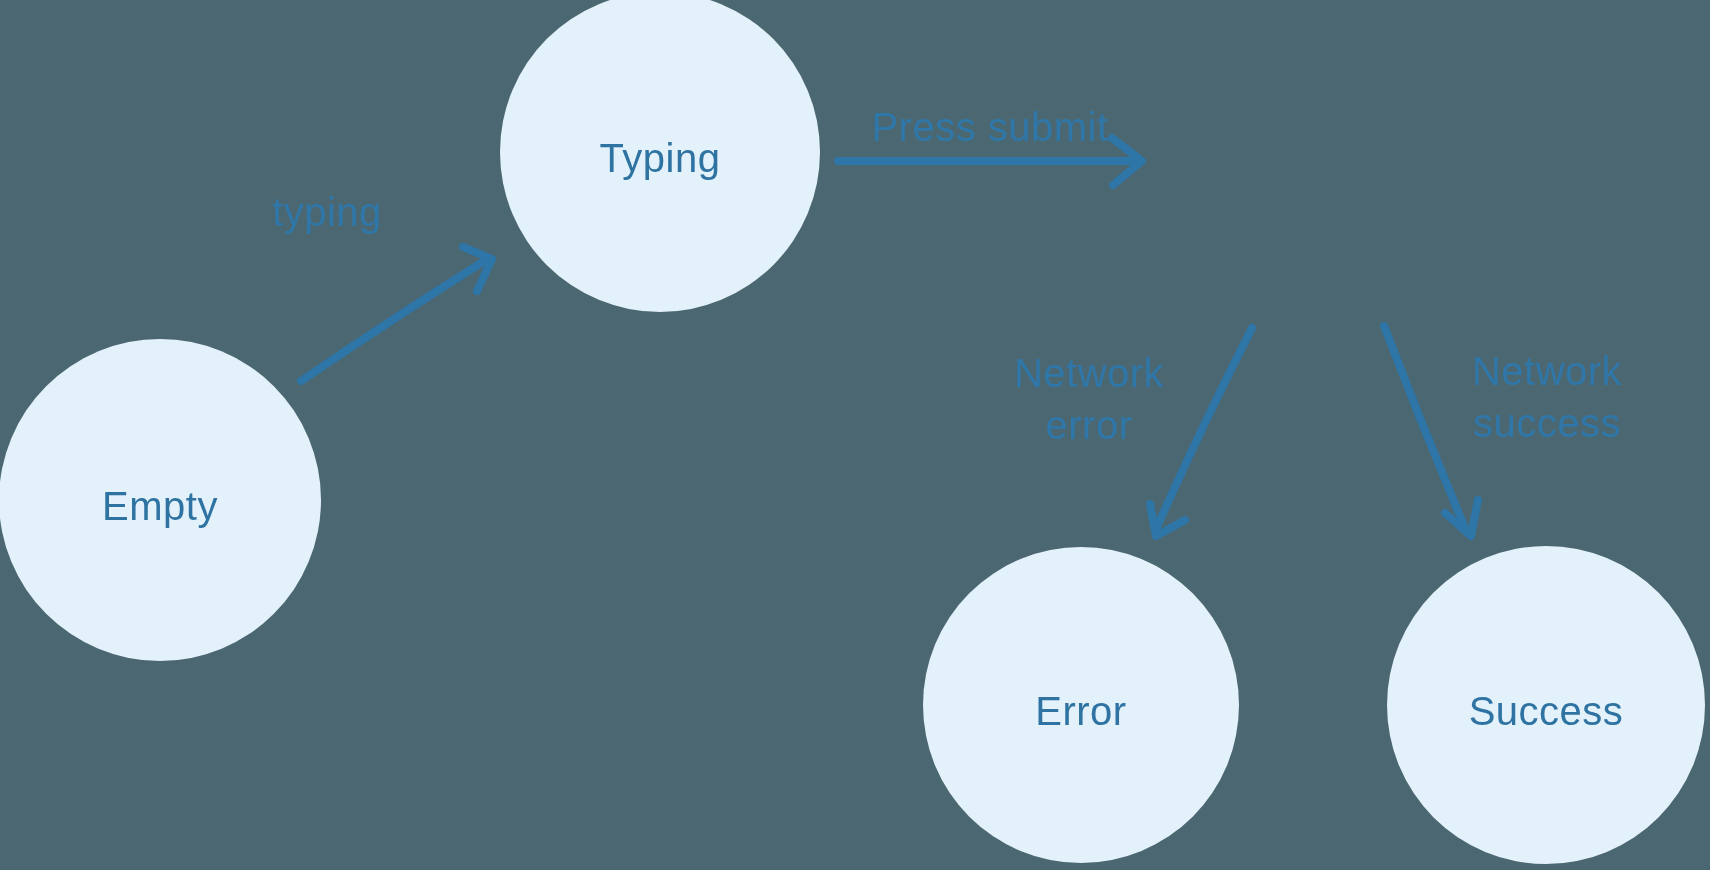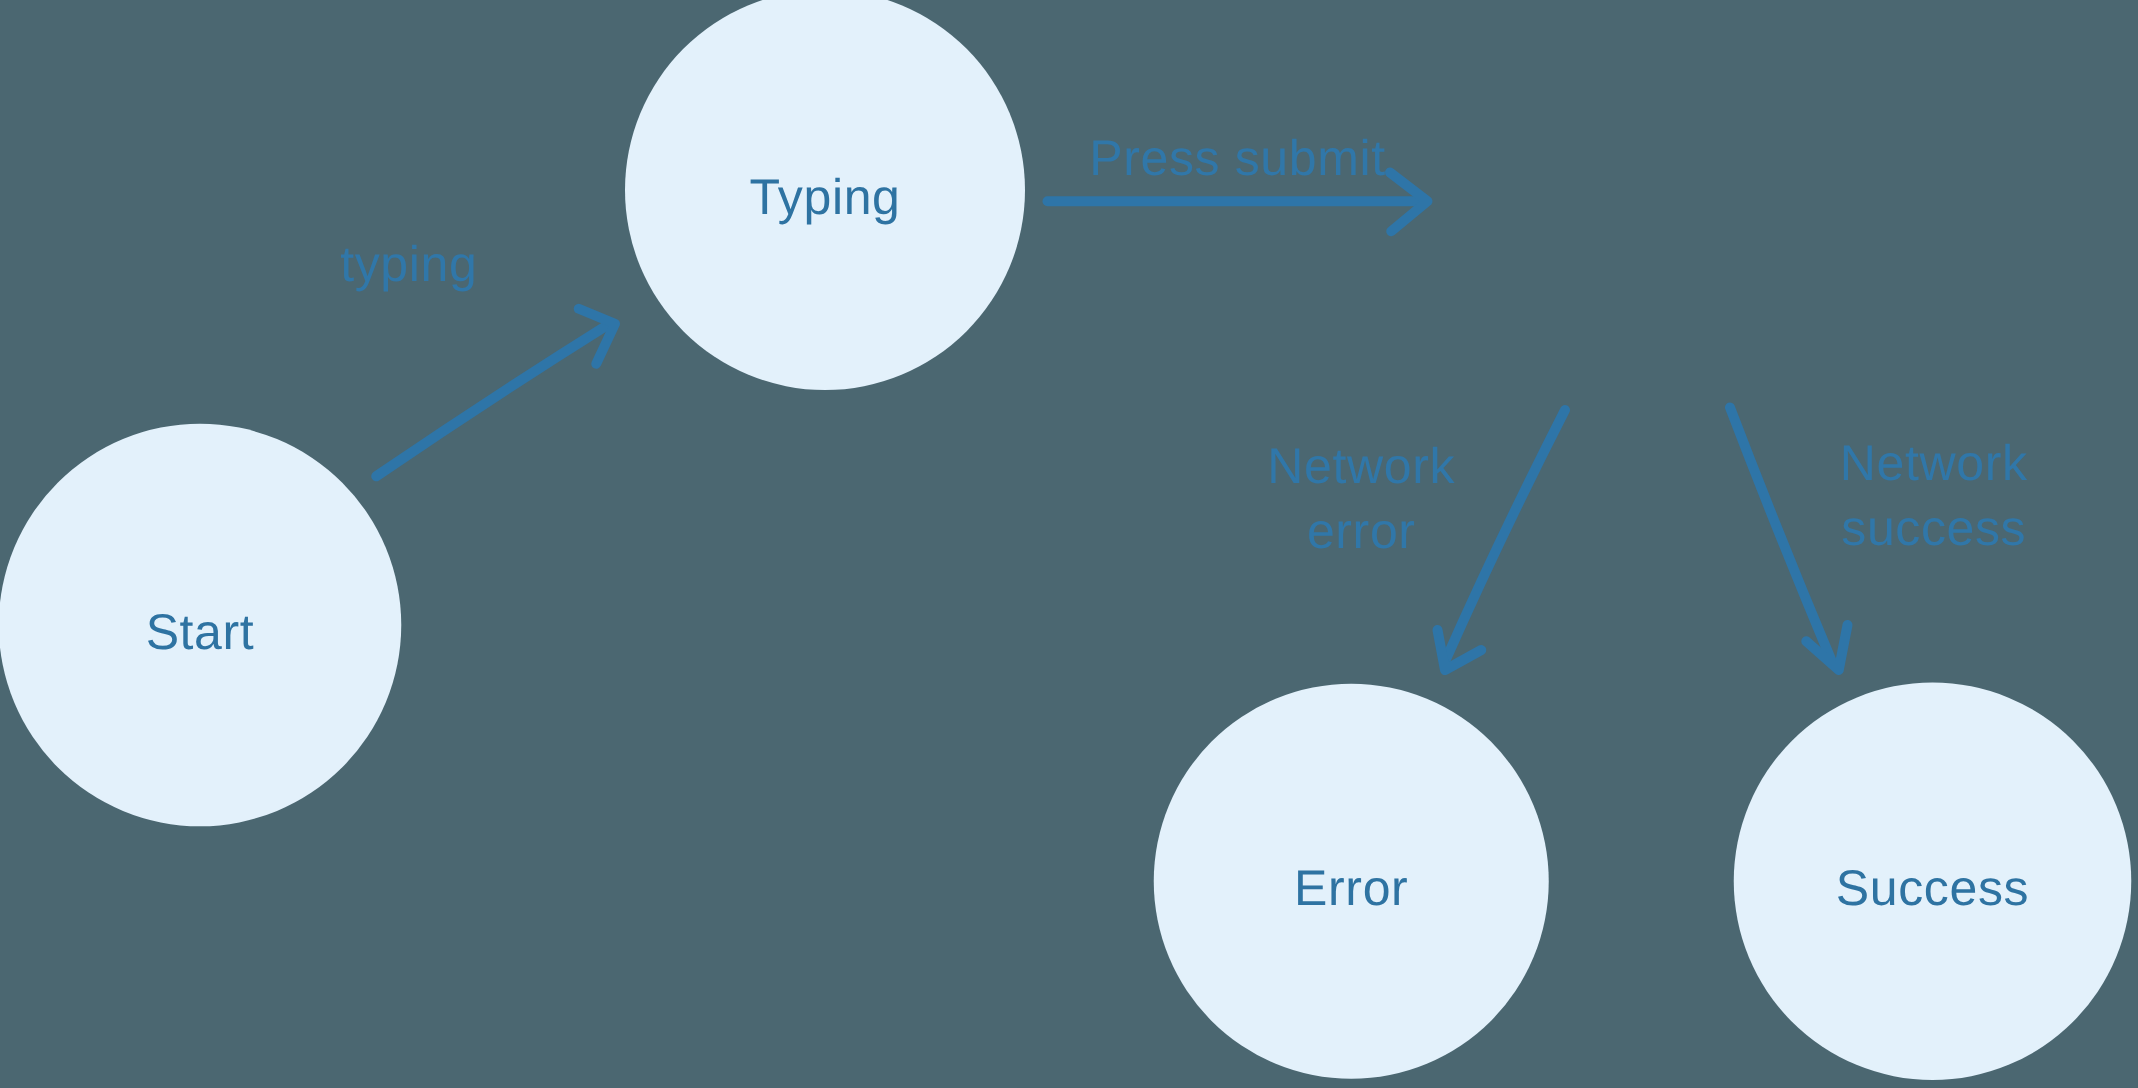--- a/index.html
+++ b/index.html
@@ -80,21 +80,21 @@
       <path d="M1252 328 Q1200 430 1157 527"></path>
       <path d="M1150 504 L1156 536 L1185 520"></path>
     </g>
     <g>
       <path d="M1384 326 Q1423 428 1465 528"></path>
       <path d="M1445 513 L1471 536 L1478 500"></path>
     </g>
   </svg>
 
   <div class="state" id="st-empty">
-    <span class="state-label">Start</span>
+    <span class="state-label">Empty</span>
   </div>
 
   <div class="state" id="st-typing">
     <span class="state-label">Typing</span>
   </div>
 
 
   <div class="state" id="st-error">
     <span class="state-label">Error</span>
   </div>

